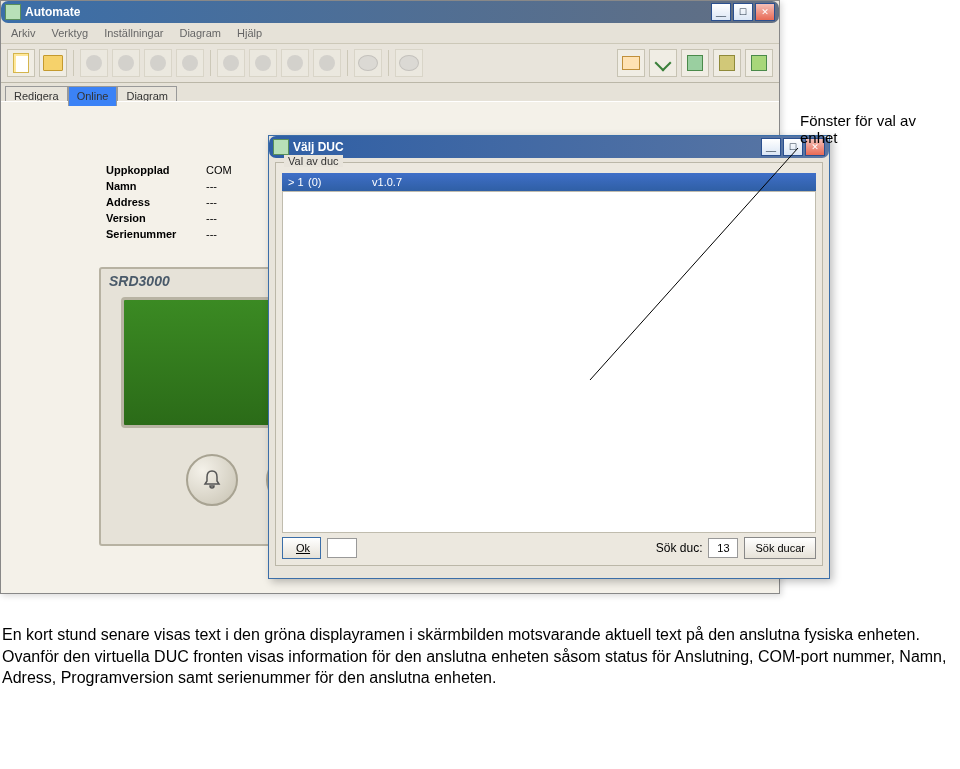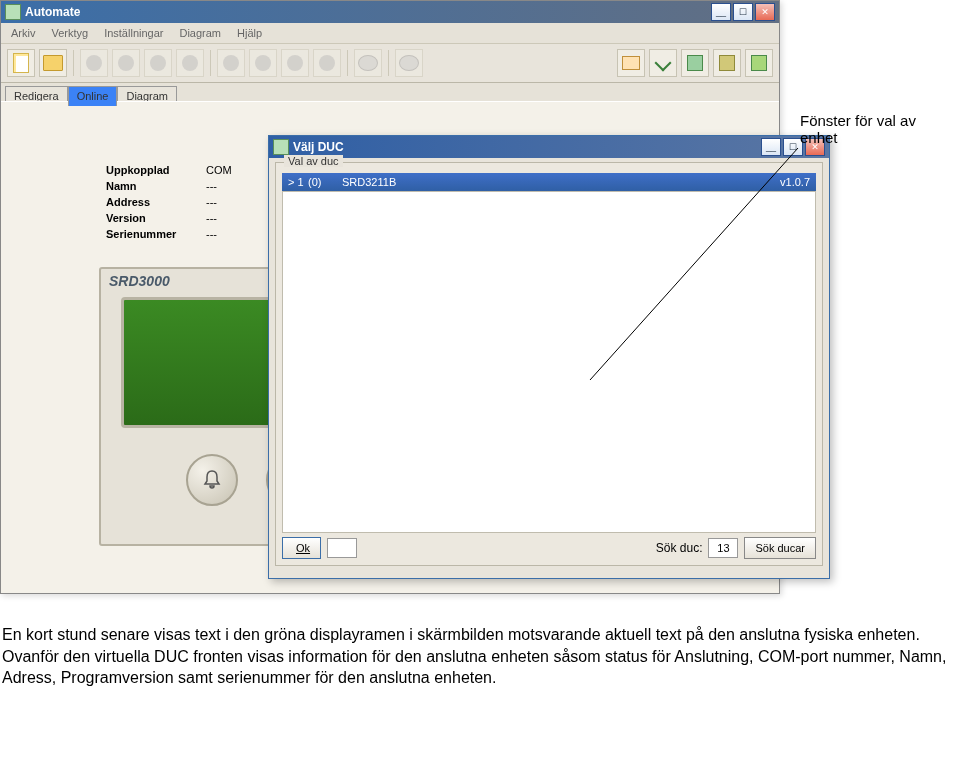--- a/index.html
+++ b/index.html
@@ -22,20 +22,21 @@
     background: #e8e4db;
     box-shadow: 2px 2px 6px rgba(0,0,0,.15);
   }
   .titlebar {
     height: 22px;
     background: linear-gradient(to right,#3b6ea8,#626f83);
     color: #fff;
     display: flex;
     align-items: center;
     padding: 0 4px;
+    border-radius: 7px;
   }
   .titlebar .ticon {
     width: 14px; height: 14px; background:#b8e0b8; border:1px solid #5a8f5a; margin-right:4px;
   }
   .titlebar .title { flex:1; font-weight:bold; font-size:12px; }
   .winbtns { display:flex; gap:2px; }
   .winbtn {
     width:18px; height:16px; background:linear-gradient(#fff,#dbe6f5);
     border:1px solid #2a4f8f; display:flex; align-items:center; justify-content:center;
     font-size:9px; color:#234;
@@ -367,21 +368,20 @@
       <div class="winbtn">__</div>
       <div class="winbtn">☐</div>
       <div class="winbtn close">✕</div>
     </div>
   </div>
   <div class="dlg-groupbox">
     <span class="dlg-legend">Val av duc</span>
     <div class="list-row">
       <span class="c1">&gt; 1</span>
       <span class="c2">(0)</span>
-      <span class="c3">SRD3211B</span>
       <span class="c4">v1.0.7</span>
     </div>
     <div class="list-area"></div>
 
     <div class="dlg-footer">
       <div class="wbtn primary">
           <u>Ok</u>
         </div>
       <div class="sq-field"></div>
       <div class="spacer"></div>

